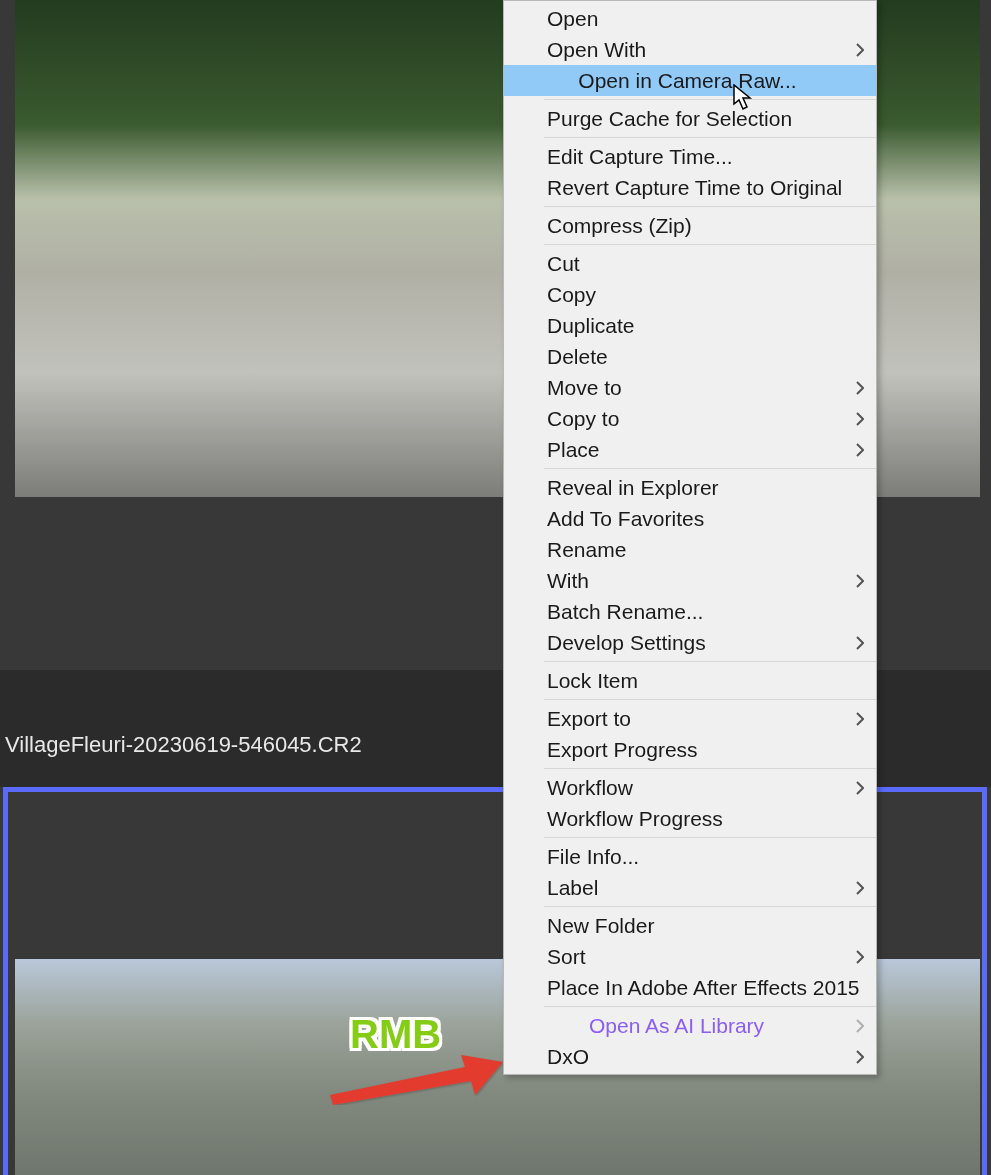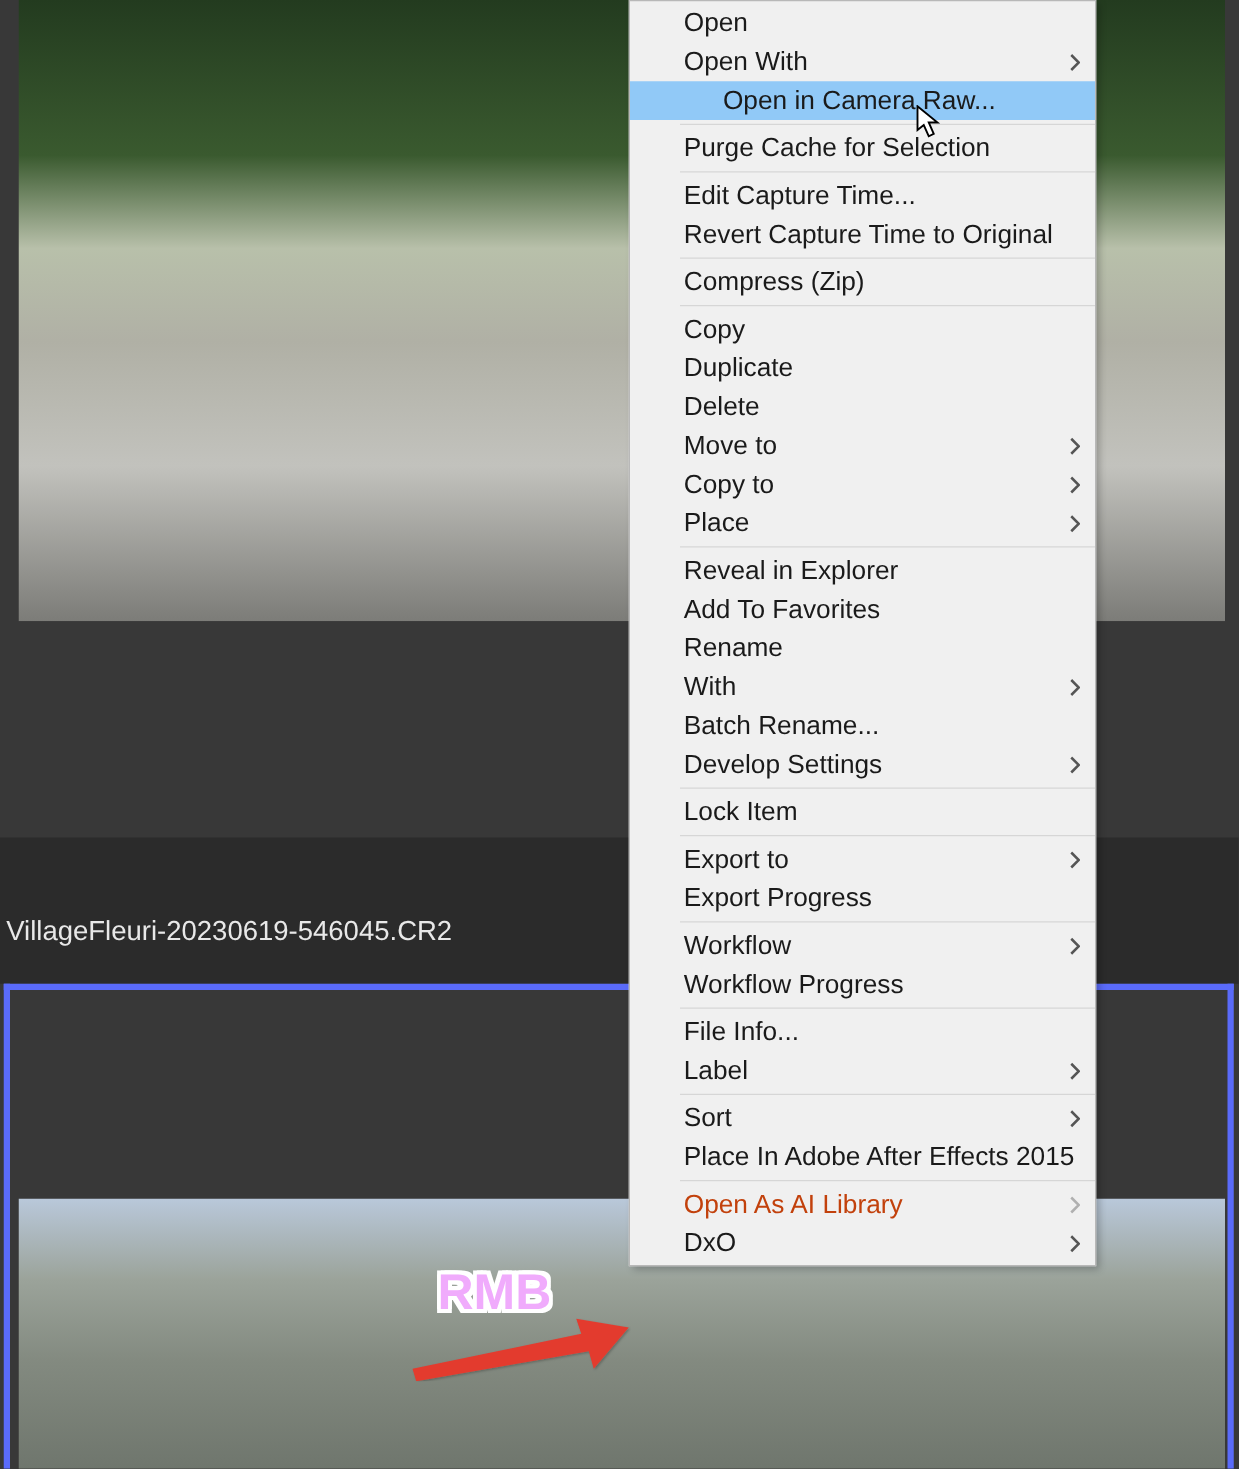--- a/index.html
+++ b/index.html
@@ -67,21 +67,21 @@
       #b9c8da 0%, #9ba39a 30%, #838a80 60%, #6f766d 100%);
   }
 
   
   .rmb-label {
     position: absolute;
     top: 1012px;
     left: 350px;
     font-size: 40px;
     font-weight: 700;
-    color: #f0abfc;
+    color: #84cc16;
     text-shadow:
       -3px -3px 0 #fff, 3px -3px 0 #fff,
       -3px  3px 0 #fff, 3px  3px 0 #fff,
       -3px 0 0 #fff, 3px 0 0 #fff,
       0 -3px 0 #fff, 0 3px 0 #fff;
     pointer-events: none;
   }
   .rmb-arrow {
     position: absolute;
     top: 1045px;
@@ -113,21 +113,22 @@
     padding-left: 43px;
     padding-right: 48px;
     white-space: nowrap;
     cursor: default;
   }
   .menu-item.highlight {
     background: #91c9f7;
     text-align: center;
   }
   .menu-item.disabled {
-    color: #c2410c;
+    color: #8b5cf6;
+    margin-left: 42px;
   }
   .menu-sep {
     height: 1px;
     margin: 3px 0 3px 40px;
     background: #d6d6d6;
   }
   .submenu-chevron {
     position: absolute;
     right: 12px;
     top: 50%;
@@ -181,20 +182,21 @@
       </span></div>
     <div class="menu-item highlight"><span>Open in Camera Raw...</span></div>
     <div class="menu-sep"></div>
     <div class="menu-item"><span>Purge Cache for Selection</span></div>
     <div class="menu-sep"></div>
     <div class="menu-item"><span>Edit Capture Time...</span></div>
     <div class="menu-item"><span>Revert Capture Time to Original</span></div>
     <div class="menu-sep"></div>
     <div class="menu-item"><span>Compress (Zip)</span></div>
     <div class="menu-sep"></div>
+    <div class="menu-item"><span>Cut</span></div>
     <div class="menu-item"><span>Copy</span></div>
     <div class="menu-item"><span>Duplicate</span></div>
     <div class="menu-item"><span>Delete</span></div>
     <div class="menu-item"><span>Move to</span><span class="submenu-chevron">
         <svg viewBox="0 0 8 14" width="8" height="14">
           <path d="M1 1 L7 7 L1 13" fill="none" stroke="currentColor" stroke-width="2"></path>
         </svg>
       </span></div>
     <div class="menu-item"><span>Copy to</span><span class="submenu-chevron">
         <svg viewBox="0 0 8 14" width="8" height="14">
@@ -238,20 +240,21 @@
       </span></div>
     <div class="menu-item"><span>Workflow Progress</span></div>
     <div class="menu-sep"></div>
     <div class="menu-item"><span>File Info...</span></div>
     <div class="menu-item"><span>Label</span><span class="submenu-chevron">
         <svg viewBox="0 0 8 14" width="8" height="14">
           <path d="M1 1 L7 7 L1 13" fill="none" stroke="currentColor" stroke-width="2"></path>
         </svg>
       </span></div>
     <div class="menu-sep"></div>
+    <div class="menu-item"><span>New Folder</span></div>
     <div class="menu-item"><span>Sort</span><span class="submenu-chevron">
         <svg viewBox="0 0 8 14" width="8" height="14">
           <path d="M1 1 L7 7 L1 13" fill="none" stroke="currentColor" stroke-width="2"></path>
         </svg>
       </span></div>
     <div class="menu-item"><span>Place In Adobe After Effects 2015</span></div>
     <div class="menu-sep"></div>
     <div class="menu-item disabled"><span>Open As AI Library</span><span class="submenu-chevron">
         <svg viewBox="0 0 8 14" width="8" height="14">
           <path d="M1 1 L7 7 L1 13" fill="none" stroke="currentColor" stroke-width="2"></path>

